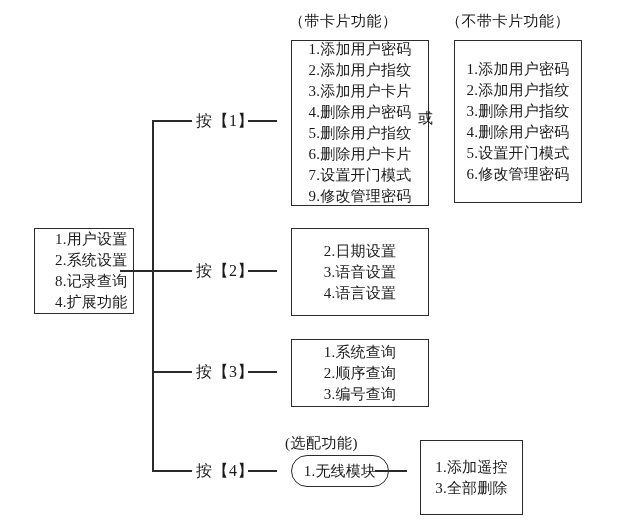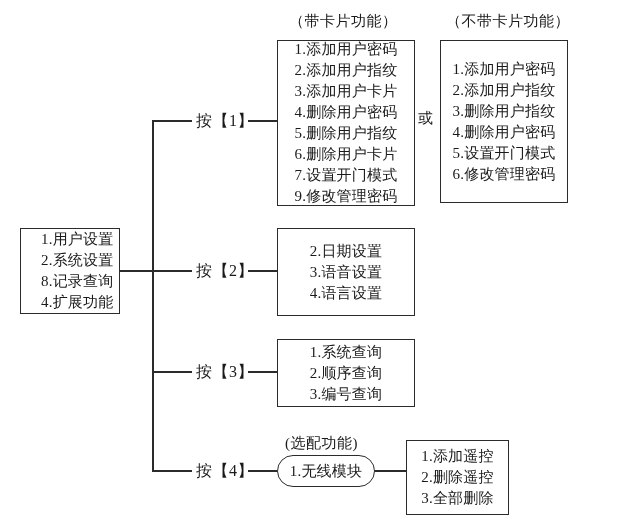--- a/index.html
+++ b/index.html
@@ -18,20 +18,21 @@
   }
   .box {
     position: absolute;
     border: 1.6px solid #2b2b2b;
     background: #ffffff;
     box-sizing: border-box;
     display: flex;
     flex-direction: column;
     justify-content: center;
     padding: 4px 10px;
+    margin-left: 14px;
   }
   .box .li {
     font-size: 15px;
     line-height: 21px;
     white-space: nowrap;
     letter-spacing: 0.2px;
   }
   .caption {
     position: absolute;
     font-size: 15px;
@@ -136,17 +137,16 @@
   <div class="caption" style="left:285px; top:434px;">(选配功能)</div>
 
   <div class="box center-list" style="left:277px; top:455px; width:98px; height:32px;border-radius:16px;">
     <div class="li">1.无线模块</div>
   </div>
 
   <div class="lead hline" style="left:375px; top:470px; width:32px;"></div>
 
   <div class="box center-list" style="left:406px; top:440px; width:103px; height:75px;">
     <div class="li">1.添加遥控</div>
-    <div class="li">2.删除遥控</div>
     <div class="li">3.全部删除</div>
   </div>
 
 </div>
 
 </body></html>

